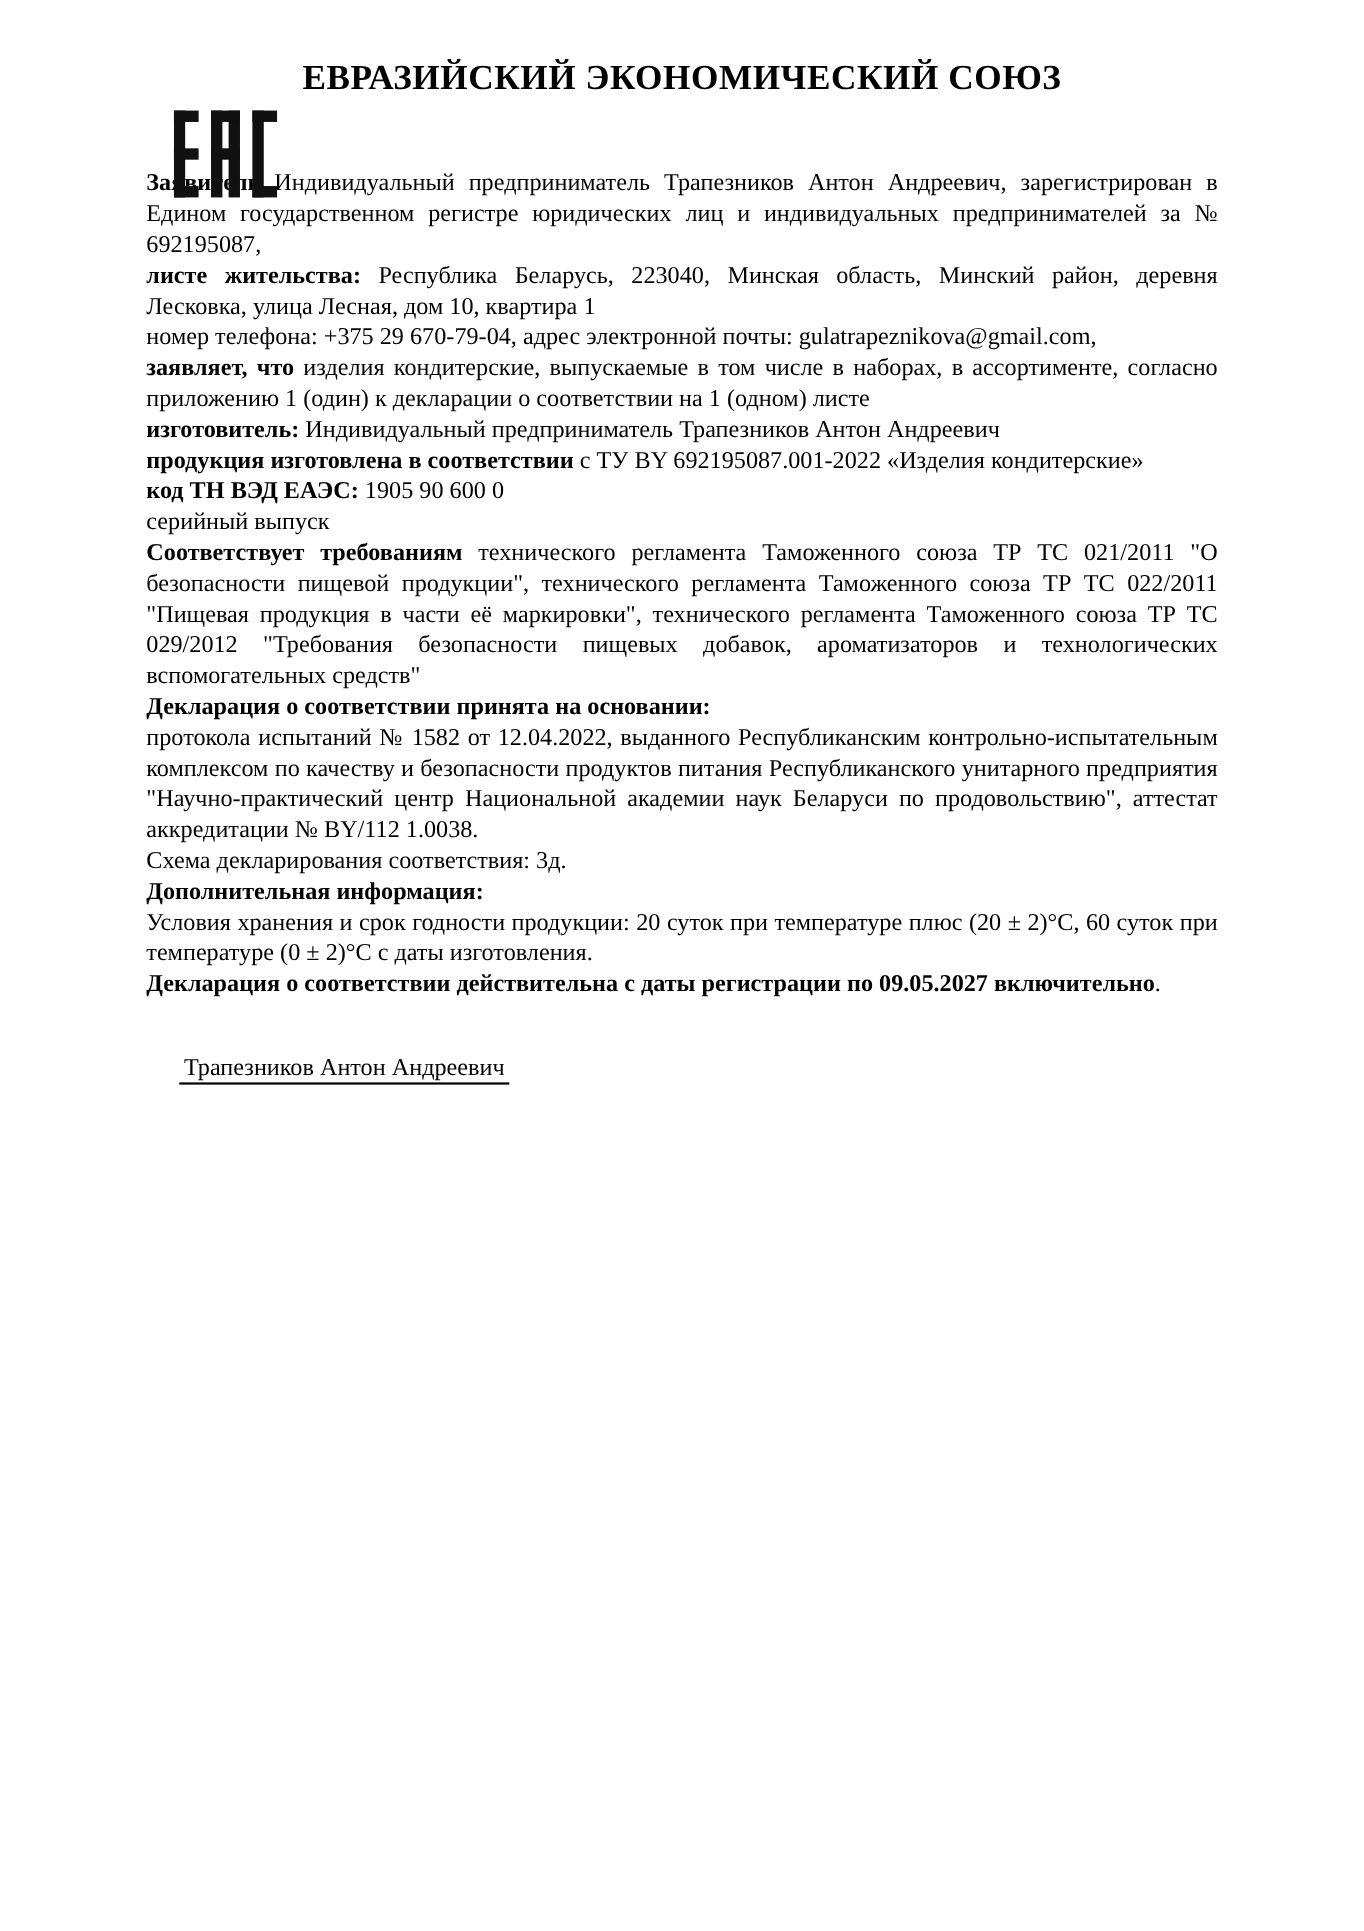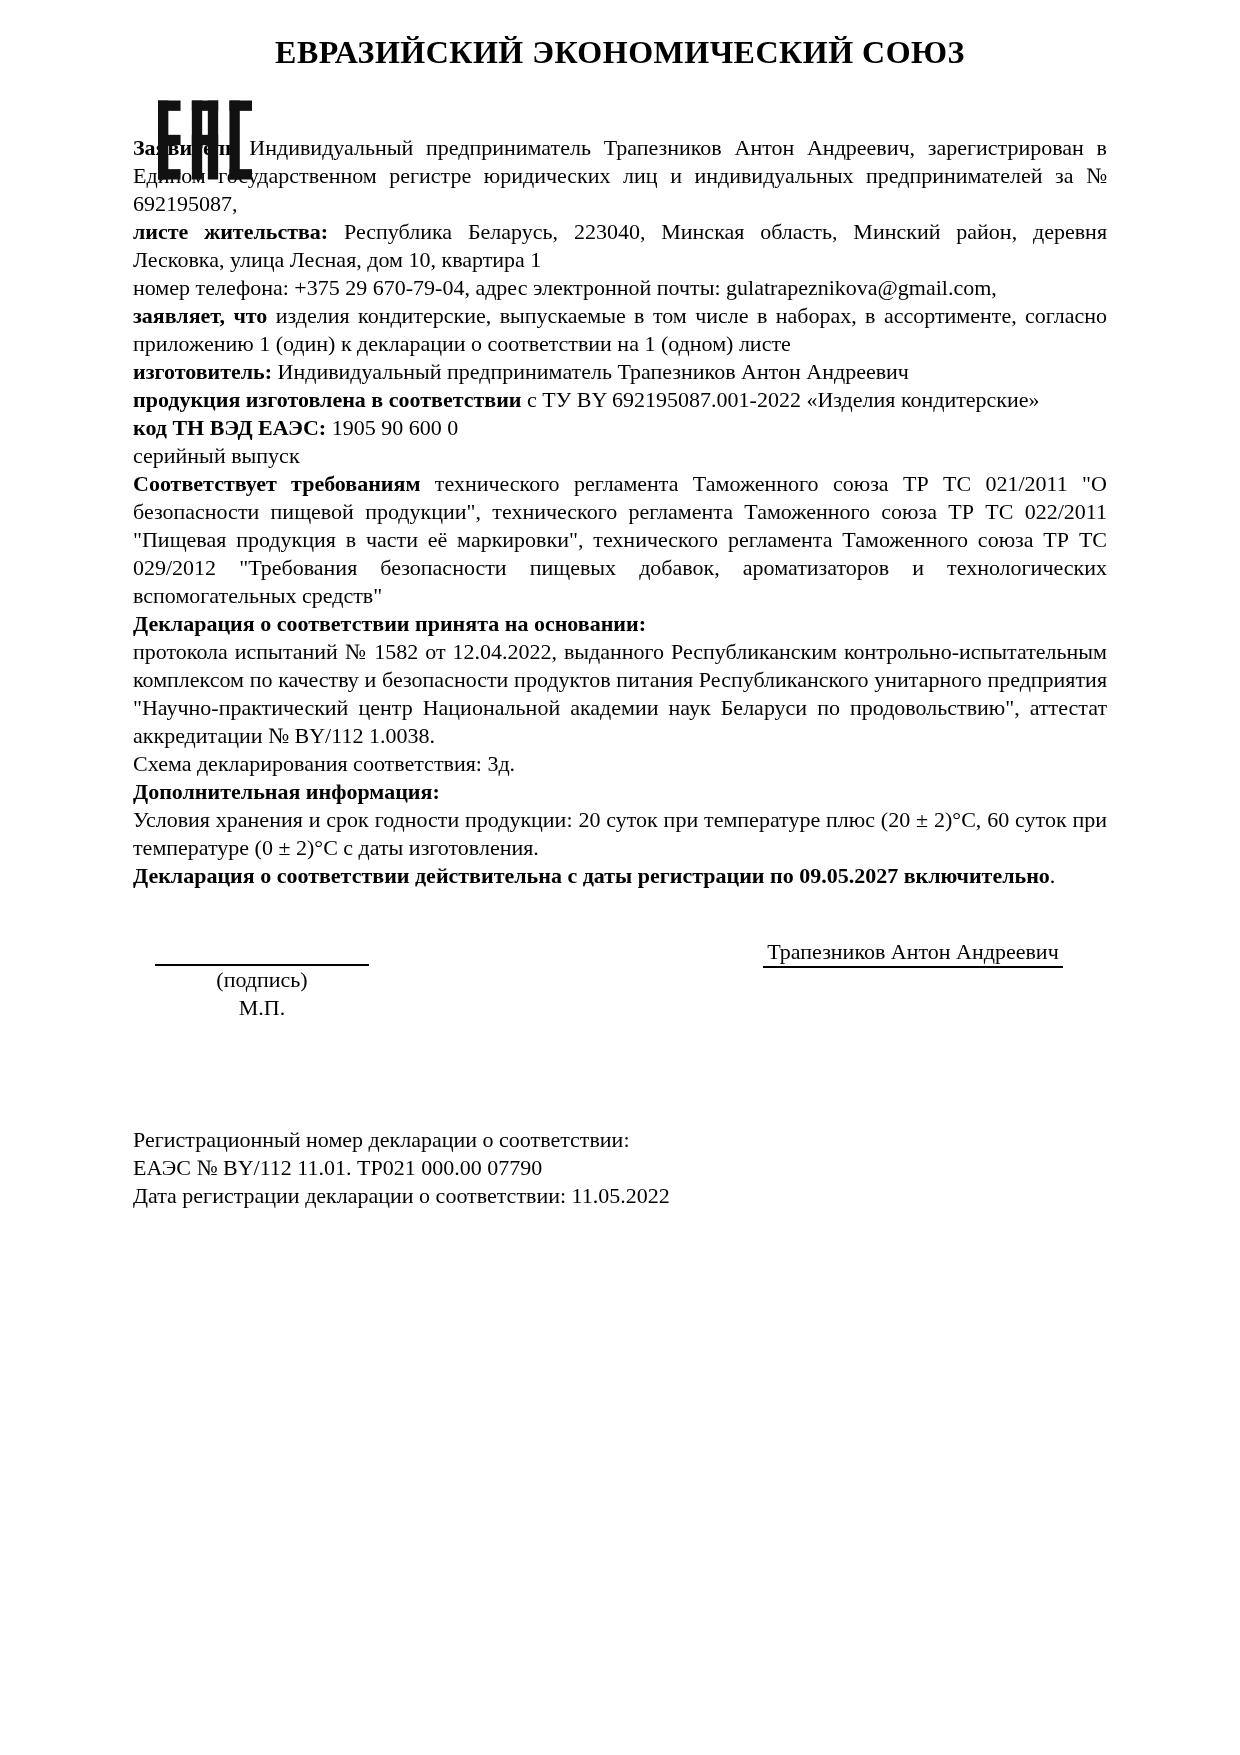--- a/index.html
+++ b/index.html
@@ -17,21 +17,21 @@
   .logo {
     position: absolute;
     left: 158px;
     top: 100px;
     width: 94px;
     height: 80px;
   }
   .logo svg { width: 100%; height: 100%; display: block; }
   
   .doc-header {
-    padding-top: 32px;
+    padding-top: 50px;
     text-align: center;
     font-weight: bold;
     font-size: 32px;
     line-height: 40px;
     letter-spacing: 0.5px;
   }
   
   .doc-body {
     margin: 62px 133px 0 133px;
     font-size: 22px;
@@ -115,29 +115,19 @@
     <p><b>Соответствует требованиям</b><span> технического регламента Таможенного союза ТР ТС 021/2011 "О безопасности пищевой продукции", технического регламента Таможенного союза ТР ТС 022/2011 "Пищевая продукция в части её маркировки", технического регламента Таможенного союза ТР ТС 029/2012 "Требования безопасности пищевых добавок, ароматизаторов и технологических вспомогательных средств"</span></p>
     <p><b>Декларация о соответствии принята на основании:</b></p>
     <p><span>протокола испытаний № 1582 от 12.04.2022, выданного Республиканским контрольно-испытательным комплексом по качеству и безопасности продуктов питания Республиканского унитарного предприятия "Научно-практический центр Национальной академии наук Беларуси по продовольствию", аттестат аккредитации № BY/112 1.0038.</span></p>
     <p><span>Схема декларирования соответствия: 3д.</span></p>
     <p><b>Дополнительная информация:</b></p>
     <p><span>Условия хранения и срок годности продукции: 20 суток при температуре плюс (20 ± 2)°С, 60 суток при температуре (0 ± 2)°С с даты изготовления.</span></p>
     <p><b>Декларация о соответствии действительна с даты регистрации по 09.05.2027 включительно</b><span>.</span></p>
   </main>
 
   <section class="sig-row">
-    <div class="sig-left">
-      <div class="sig-line"></div>
-      <div>(подпись)</div>
-      <div>М.П.</div>
-    </div>
     <div class="sig-right">
       <div><span class="sig-name">Трапезников Антон Андреевич</span></div>
     </div>
   </section>
 
-  <section class="reg-block">
-    <div>Регистрационный номер декларации о соответствии:</div>
-    <div>ЕАЭС № BY/112 11.01. ТР021 000.00 07790</div>
-    <div>Дата регистрации декларации о соответствии: 11.05.2022</div>
-  </section>
 
 </div>
 
 </body></html>

